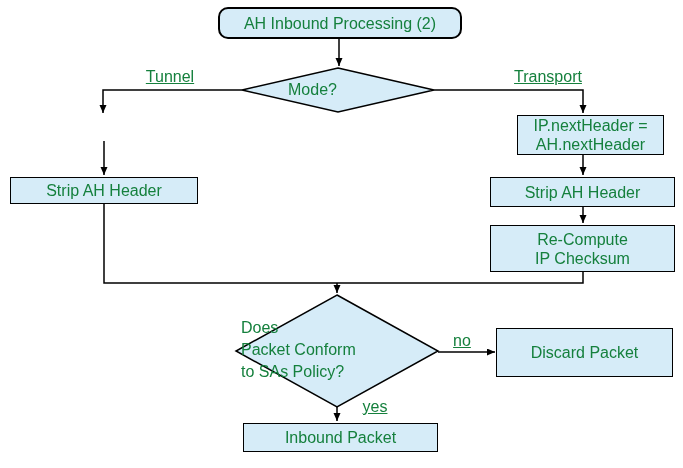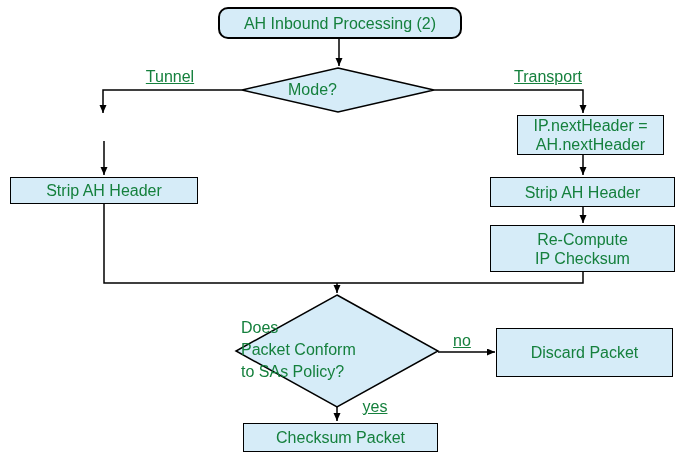--- a/index.html
+++ b/index.html
@@ -81,21 +81,21 @@
   <div class="node" style="left:517px;top:115px;width:147px;height:40px;">IP.nextHeader =
 AH.nextHeader</div>
 
   <div class="node" style="left:490px;top:177px;width:185px;height:30px;">Strip AH Header</div>
 
   <div class="node" style="left:490px;top:225px;width:185px;height:47px;">Re-Compute
 IP Checksum</div>
 
   <div class="node" style="left:496px;top:328px;width:177px;height:49px;">Discard Packet</div>
 
-  <div class="node" style="left:243px;top:423px;width:195px;height:29px;">Checksum Packet</div>
+  <div class="node" style="left:243px;top:423px;width:195px;height:29px;">Inbound Packet</div>
 
   <div class="diamond-label" style="left:288px;top:79px;width:100px;">Mode?</div>
 
   <div class="diamond-label" style="left:241px;top:317px;width:160px;">Does
 Packet Conform
 to SAs Policy?</div>
 
   <div class="edge-label" style="left:138px;top:68px;width:64px;">Tunnel</div>
 
   <div class="edge-label" style="left:478px;top:68px;width:76px;margin-left:32px;">Transport</div>

